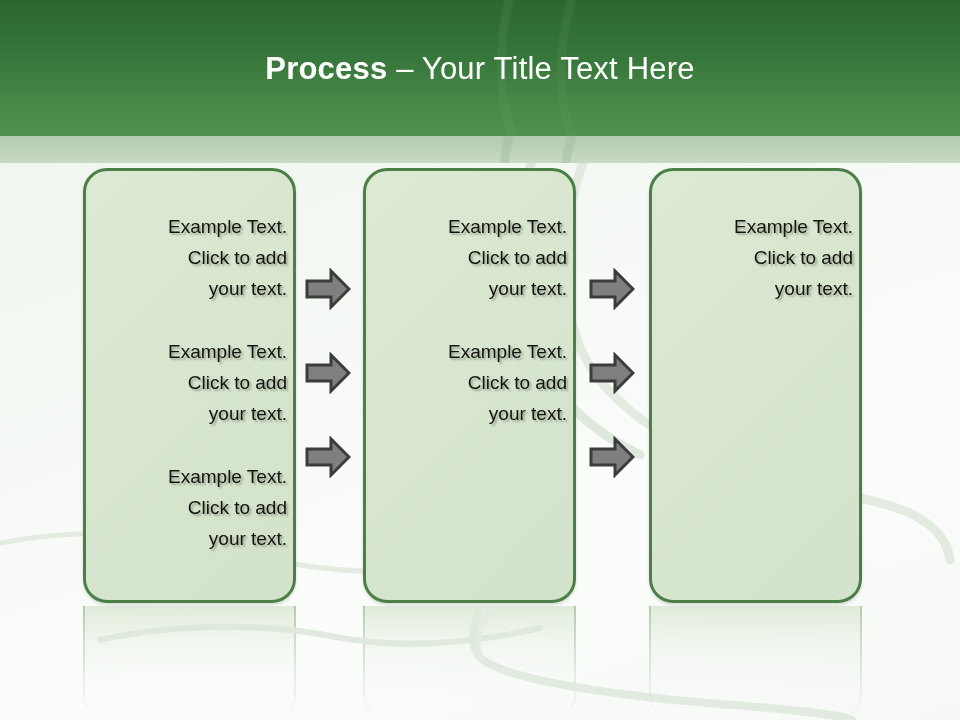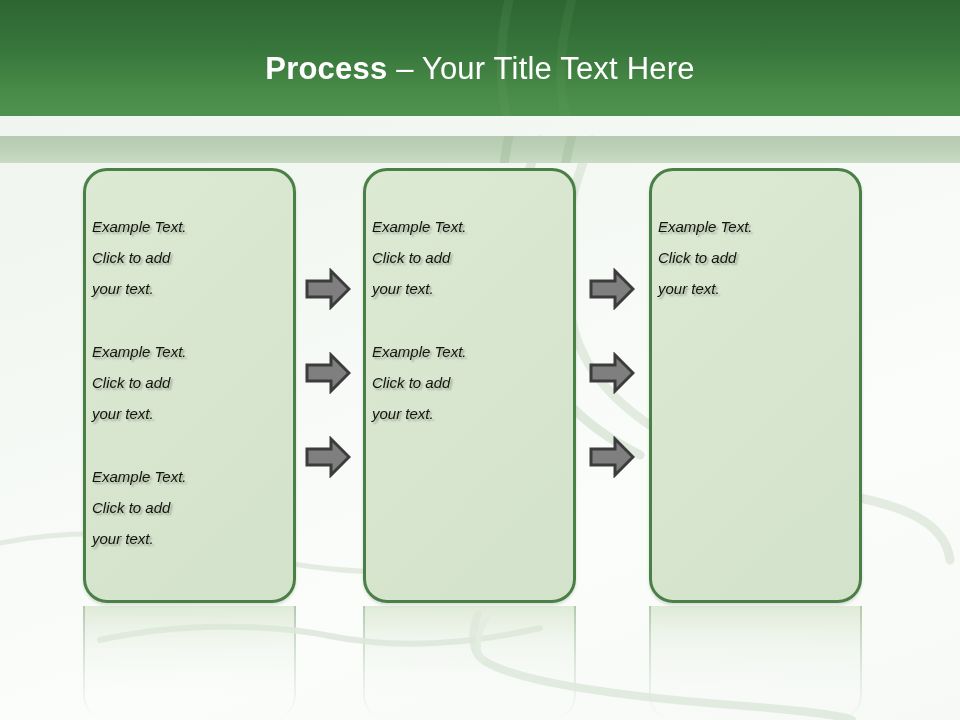--- a/index.html
+++ b/index.html
@@ -22,21 +22,21 @@
     position: absolute;
     left: 0; top: 0;
     width: 960px; height: 720px;
     pointer-events: none;
   }
 
   
   #header {
     position: absolute;
     left: 0; top: 0;
-    width: 960px; height: 116px;
+    width: 960px; height: 136px;
     background: linear-gradient(180deg, #2d6631 0%, #35743a 38%, #488a47 78%, #4f9250 100%);
     overflow: hidden;
   }
   #header-swoosh {
     position: absolute; left:0; top:0; width:960px; height:136px;
     opacity: .35;
   }
   #title {
     position: absolute;
     left: 0; top: 50px;
@@ -72,23 +72,22 @@
     border-radius: 24px;
     box-shadow: 0 2px 3px rgba(60,80,55,.18);
   }
   #box1 { left: 83px;  width: 213px; }
   #box2 { left: 363px; width: 213px; }
   #box3 { left: 649px; width: 213px; }
 
   .ptext {
     position: absolute;
     left: 6px; right: 6px;
-    text-align: left;
-    font-style: italic;
-    font-size: 15px;
+    text-align: right;
+    font-size: 19px;
     line-height: 31px;
     color: #14140f;
     text-shadow: 2px 2px 2px rgba(120,130,115,.62);
     white-space: pre-line;
   }
   .p-slot1 { top: 40px; }
   .p-slot2 { top: 165px; }
   .p-slot3 { top: 290px; }
 
   

